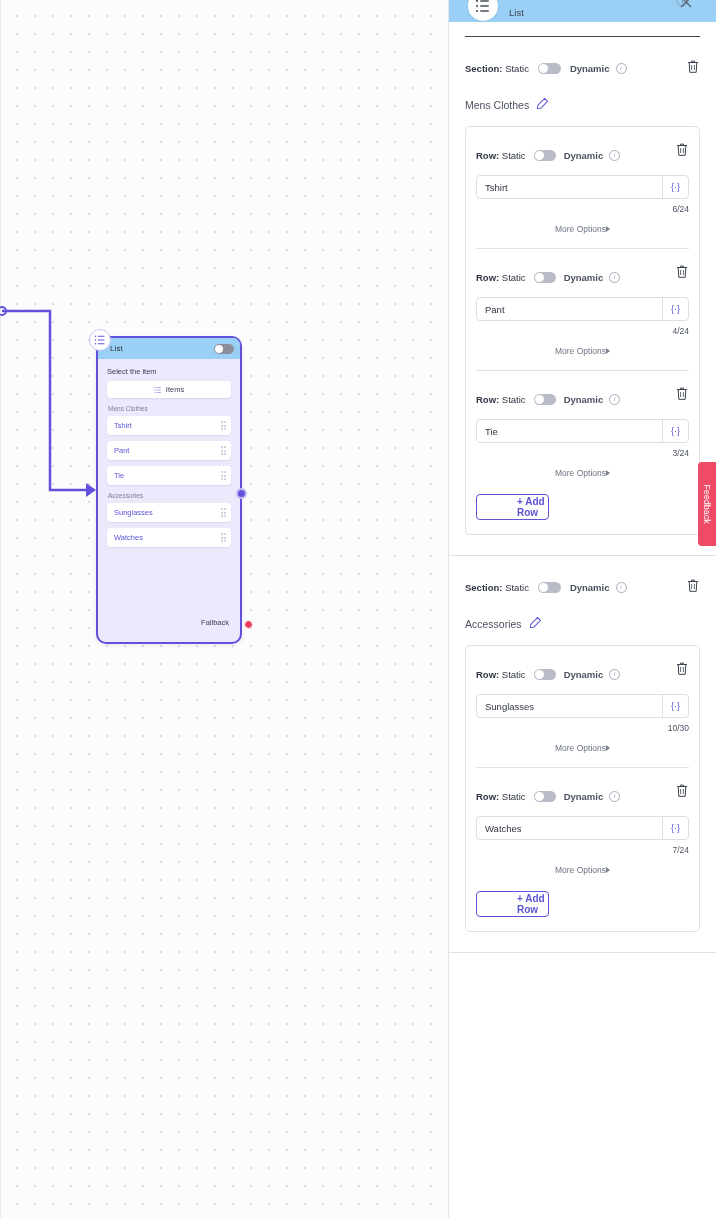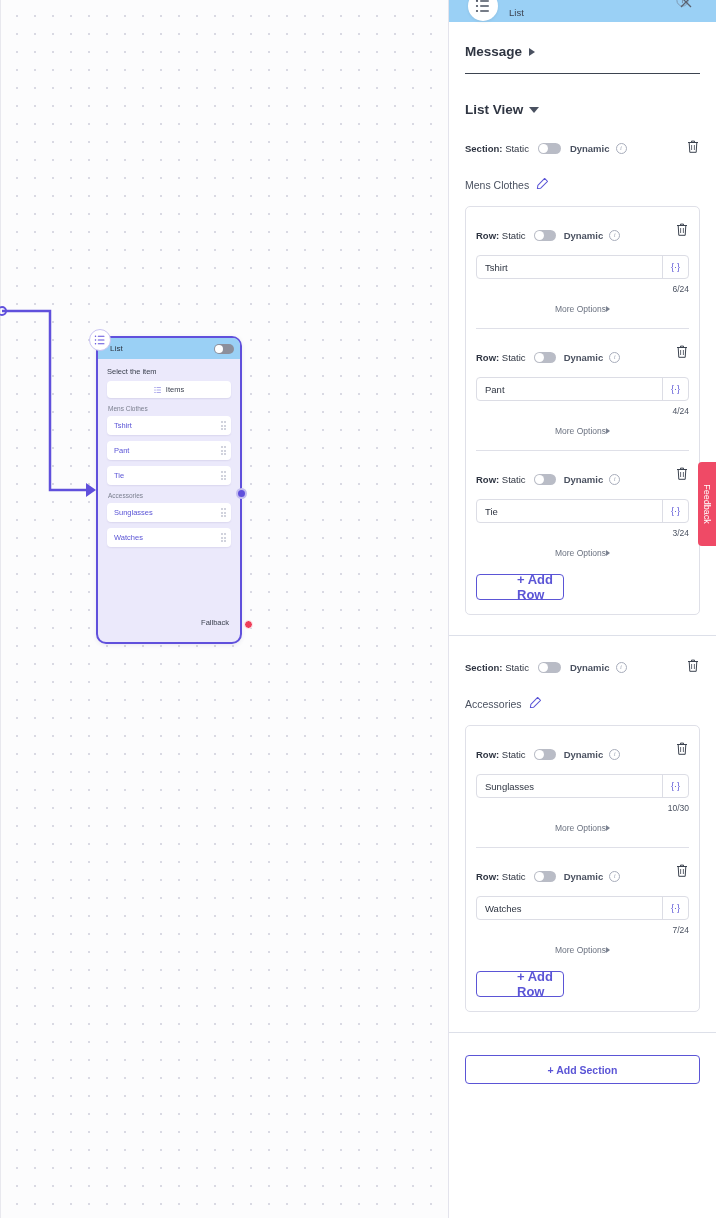--- a/index.html
+++ b/index.html
@@ -177,24 +177,24 @@
     font-size: 9px; color: #5b55d6; cursor: pointer;
   }
   .counter { text-align: right; font-size: 8.5px; color: #4a5160; margin-top: 5px; }
   .more-opts {
     display: flex; align-items: center; justify-content: center; 
     margin-top: 10px; font-size: 8.5px; color: #6b7280; cursor: pointer;
   }
   .row-sep { height: 1px; background: #dfe0e8; margin-top: 14px; }
 
   .add-row-btn {
-    margin-top: 16px; width: 88px; height: 26px;
+    margin-top: 16px; width: 73px; height: 26px;
     border: 1px solid #5b55d6; border-radius: 4px; background: #fff;
     display: flex; align-items: center; justify-content: center; gap: 4px;
-    font-size: 13px; font-weight: bold; color: #5b55d6; cursor: pointer; padding-left: 40px;
+    font-size: 10px; font-weight: bold; color: #5b55d6; cursor: pointer; padding-left: 40px;
   }
 
   .panel-sep { height: 1px; background: #dde0e9; margin: 20px -16px 0 -16px; }
 
   .add-section-btn {
     margin-top: 22px; height: 29px;
     border: 1px solid #5b55d6; border-radius: 4px; background: #fff;
     display: flex; align-items: center; justify-content: center; gap: 5px;
     font-size: 10.5px; font-weight: bold; color: #5b55d6; cursor: pointer;
   }
@@ -348,30 +348,22 @@
       </div>
       <div id="panel-close">
         <svg width="16" height="16" viewBox="0 0 16 16">
           <path d="M3 3 L13 13 M13 3 L3 13" stroke="#5a6170" stroke-width="1.3" fill="none"></path>
         </svg>
       </div>
     </div>
 
     <div id="panel-body">
 
-      <div class="msg-row">
-        <span class="msg-title">Message</span>
-        <span class="tri"></span>
-      </div>
       <div class="hr-dark"></div>
 
-      <div class="lv-row">
-        <span class="lv-title">List View</span>
-        <span class="caret-down"></span>
-      </div>
 
       <div>
         <div class="section-head">
           <span class="sh-label">
             <b>Section:</b>
             <span>Static</span>
           </span>
           <span class="toggle"></span>
           <span class="sh-dyn">Dynamic</span>
           <span class="info-circle">i</span>
@@ -565,21 +557,20 @@
               <span class="tri-sm"></span>
             </div>
           </div>
 
           <div class="add-row-btn">+ Add Row</div>
         </div>
       </div>
 
       <div class="panel-sep"></div>
 
-      <div class="add-section-btn">+ Add Section</div>
     </div>
   </div>
 
   <div id="feedback">
     <span>Feedback</span>
   </div>
 
 </div>
 
 </body></html>

